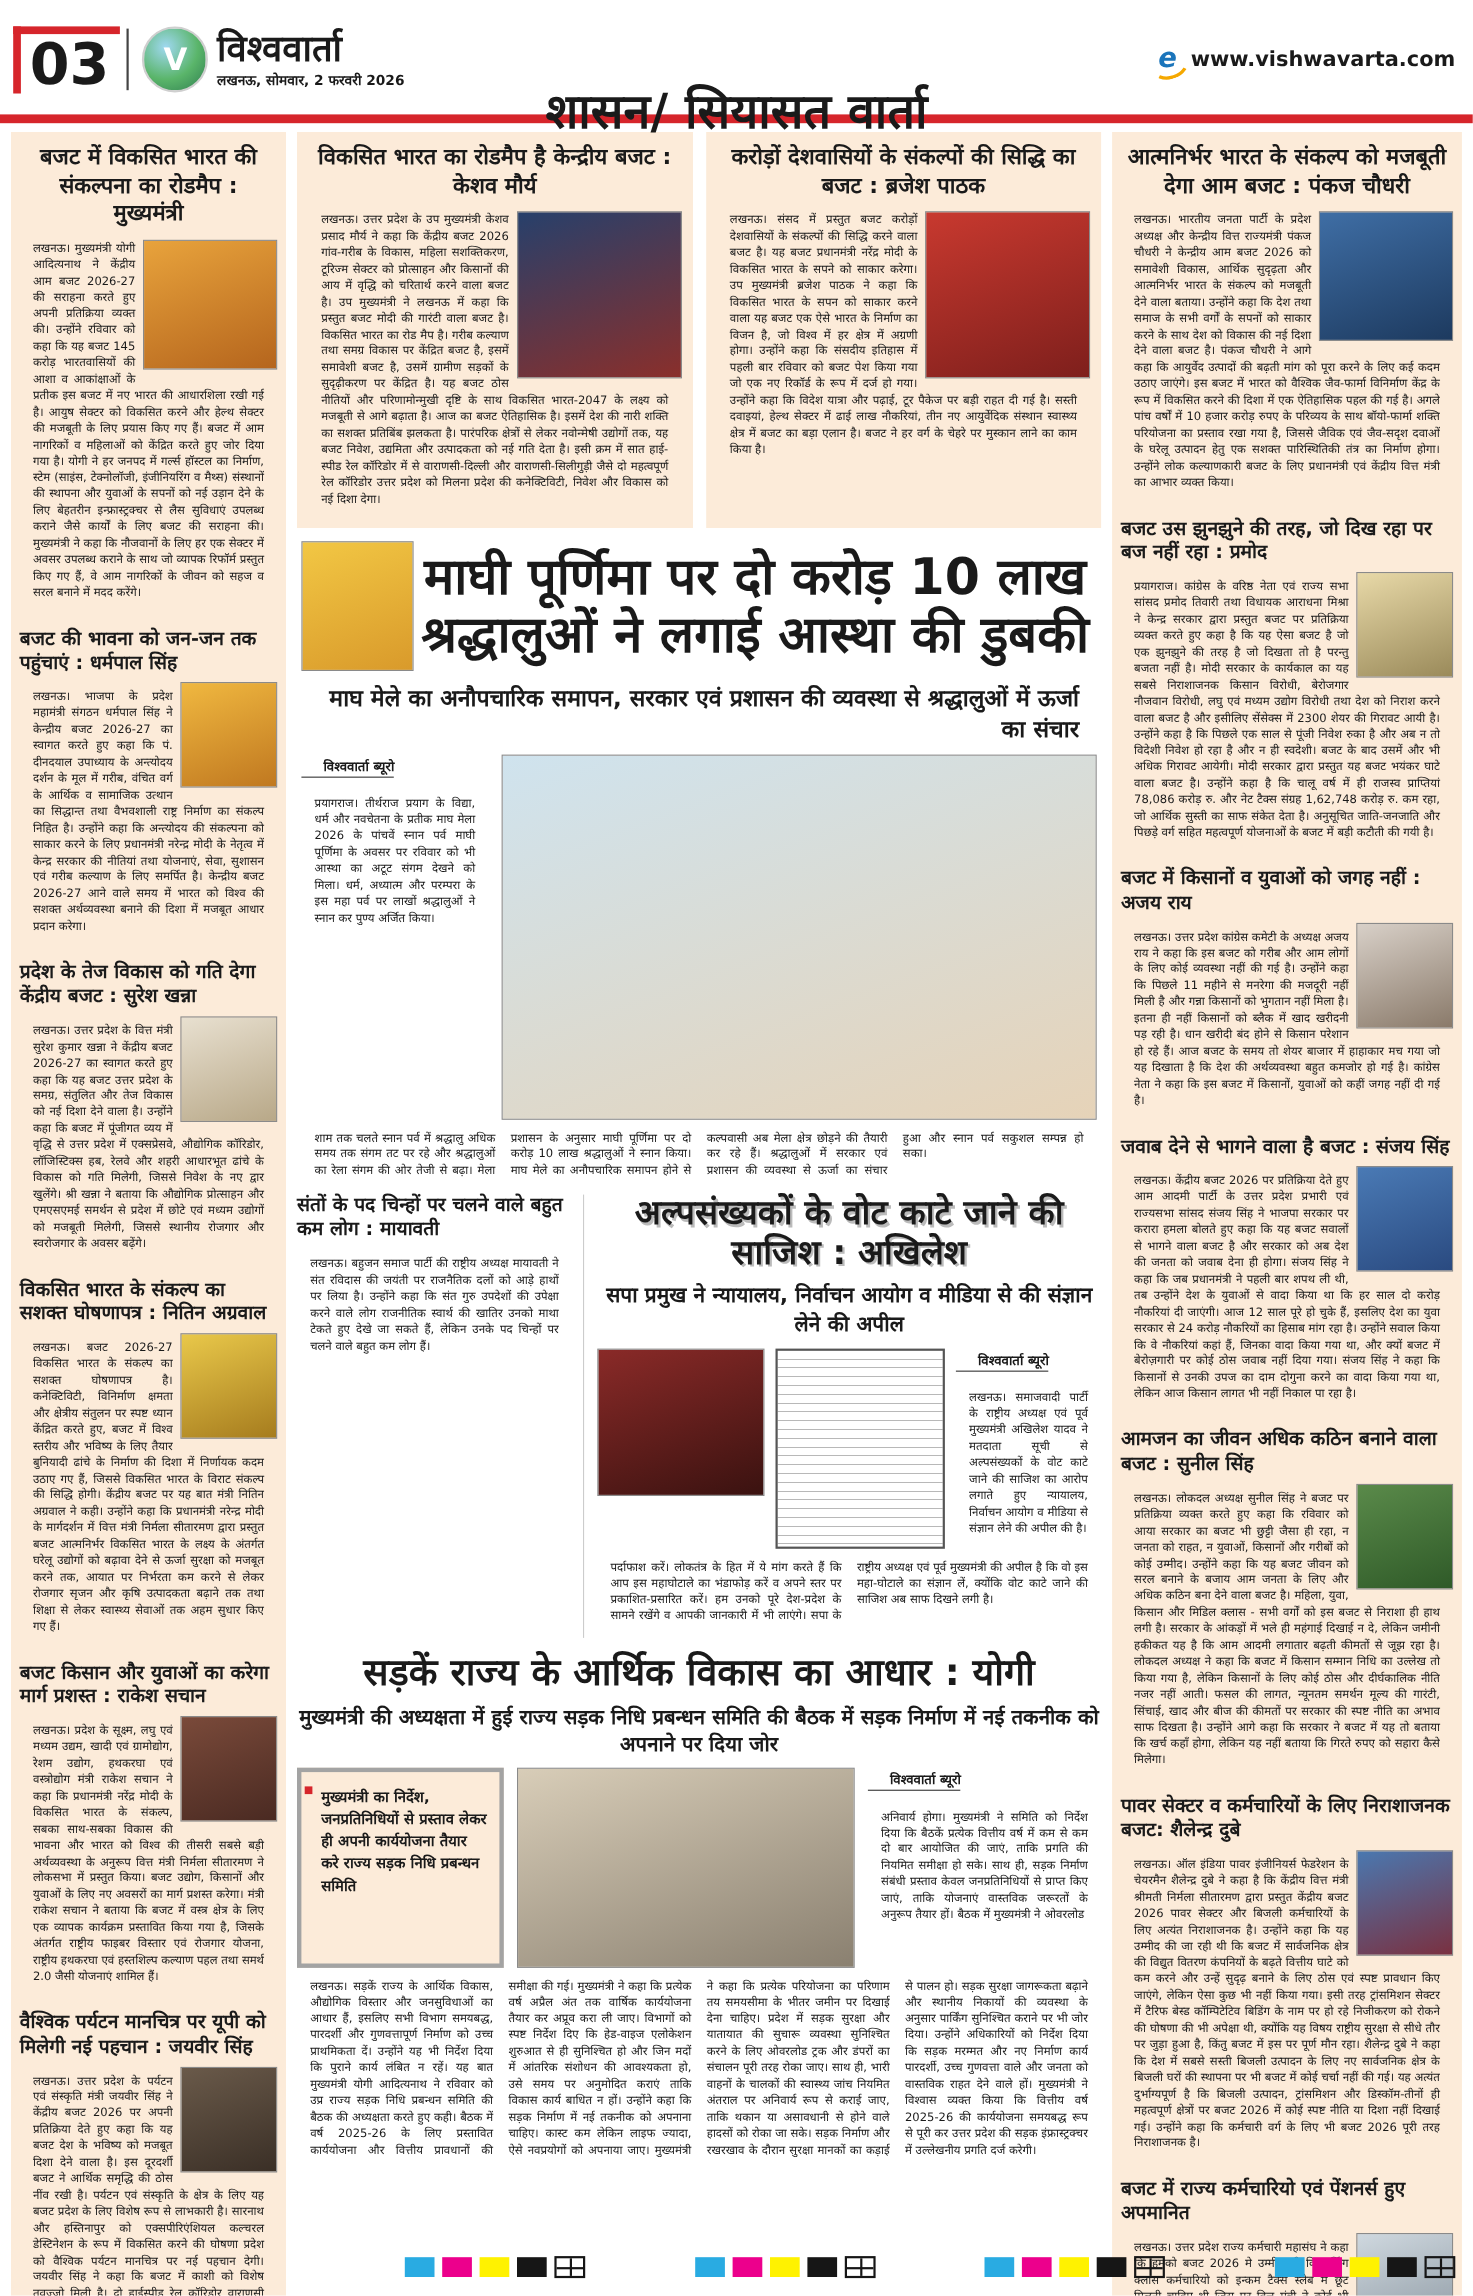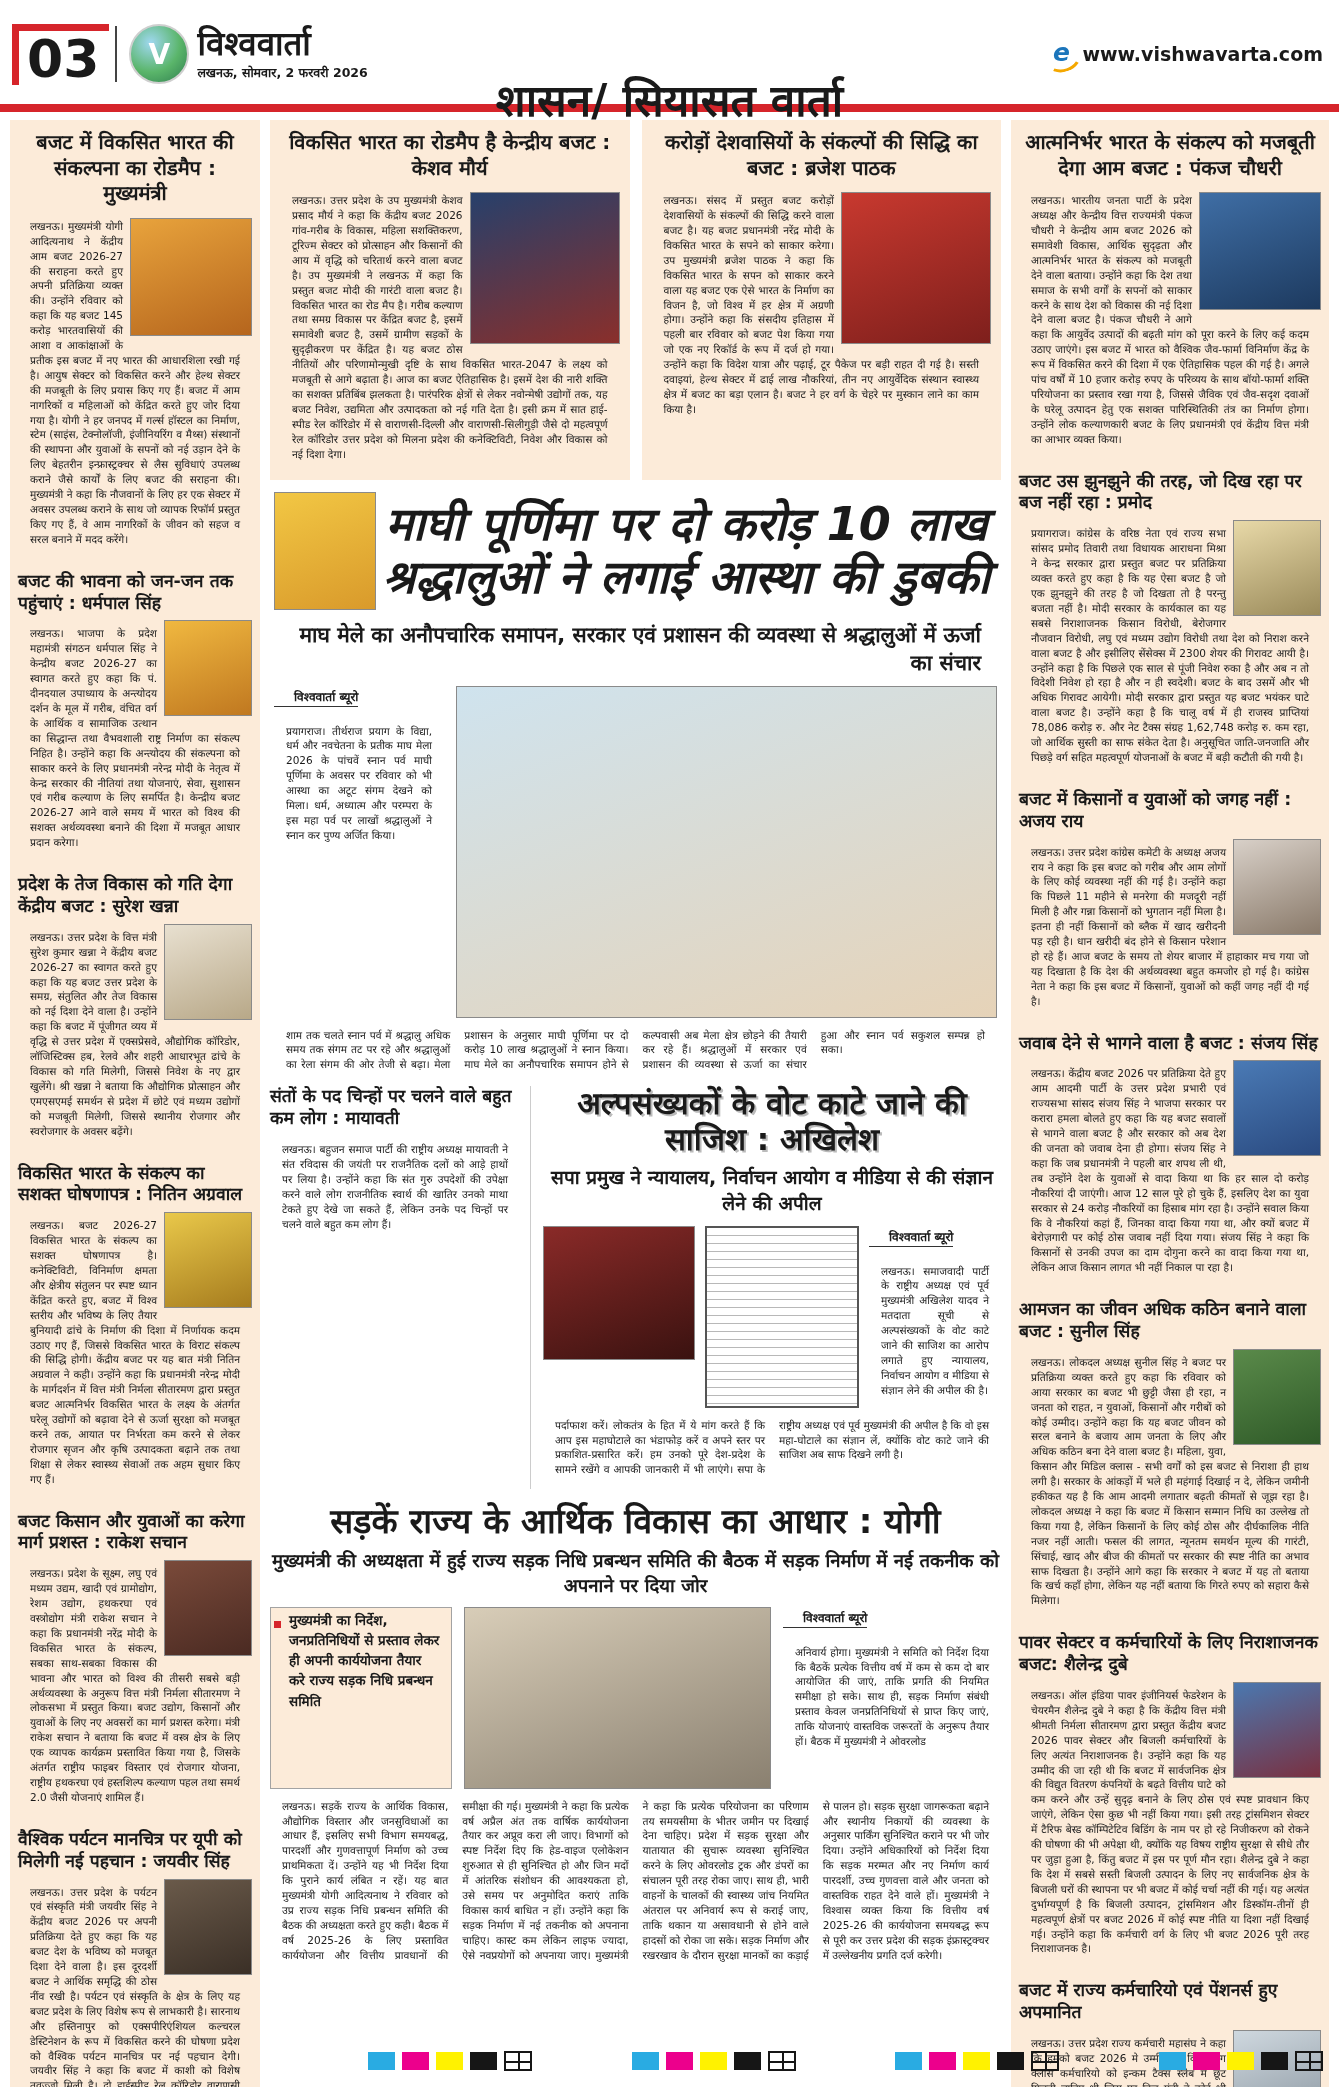--- a/index.html
+++ b/index.html
@@ -33,21 +33,21 @@
   .top-title{font-size:20px;font-weight:bold;text-align:center;line-height:1.28;margin:2px 2px 9px;}
   .inset-r{float:right;width:120px;height:116px;margin:2px 0 5px 7px;}
   .side-article{margin-top:12px;}
   .side-title{font-size:17.5px;line-height:1.25;font-weight:bold;margin:0 0 6px;}
   .side-photo{float:right;width:86px;height:94px;margin:0 0 4px 7px;}
   
   .center-top{display:flex;gap:12px;}
   .center-top article{flex:1;background:var(--peach);padding:8px 10px 6px;}
   .center-top .inset-r{width:148px;height:150px;}
   .main-article{padding:12px 4px 0;}
-  .main-head{display:flex;align-items:center;font-style:italic;}
+  .main-head{display:flex;align-items:center;}
   .main-portrait{width:100px;height:116px;flex:0 0 auto;background:#f2c744;}
   .main-head-text{flex:1;}
   .main-h{font-size:46px;font-weight:bold;text-align:center;line-height:1.14;margin:0;}
   .main-subhead{font-size:21px;font-weight:bold;text-align:right;margin:10px 16px 10px;}
   .main-content{display:flex;gap:12px;}
   .main-lead{flex:0 0 170px;}
   .byline{font-size:12px;font-weight:bold;border-bottom:1.5px solid #333;display:inline-block;
           padding-bottom:1px;margin-bottom:5px;padding-left:20px;}
   .main-photo{flex:1;height:330px;}
   .cols4{column-count:4;column-gap:14px;margin-top:10px;}
@@ -60,21 +60,21 @@
   .akh-sub{font-size:19px;font-weight:bold;text-align:center;margin:0 0 10px;}
   .akh-media{display:flex;gap:10px;}
   .akh-photo{width:150px;height:132px;flex:0 0 auto;}
   .doc{width:150px;height:178px;flex:0 0 auto;background:
        repeating-linear-gradient(#fff 0 7px,#b8b8b8 7px 8px);border:2px solid #555;}
   .akh-lead{flex:1;}
   .roads{margin-top:14px;}
   .roads-h{font-size:34px;font-weight:bold;text-align:center;line-height:1.1;margin:0 0 6px;}
   .roads-sub{font-size:18.5px;font-weight:bold;text-align:center;margin:0 0 10px;}
   .roads-media{display:flex;gap:12px;}
-  .note-box{flex:0 0 160px;background:var(--peach);border:1px solid #a3a3a3;padding:2px 10px;
+  .note-box{flex:0 0 160px;background:var(--peach);border:4px solid #a3a3a3;padding:13px 10px;
             font-size:13.5px;font-weight:bold;line-height:1.5;position:relative;}
   .note-box::before{content:"";position:absolute;left:3px;top:13px;width:7px;height:7px;background:var(--accent);}
   .note-box .note-text{display:block;padding-left:8px;}
   .roads-photo{flex:0 0 305px;height:180px;}
   .roads-side{flex:1;}
   
   .footer-marks{position:absolute;bottom:16px;left:368px;right:16px;display:flex;justify-content:space-between;}
   .mark-group{display:flex;gap:7px;align-items:center;}
   .sq{width:27px;height:18px;}
   .sq.c{background:var(--cyan);} .sq.m{background:var(--magenta);}

